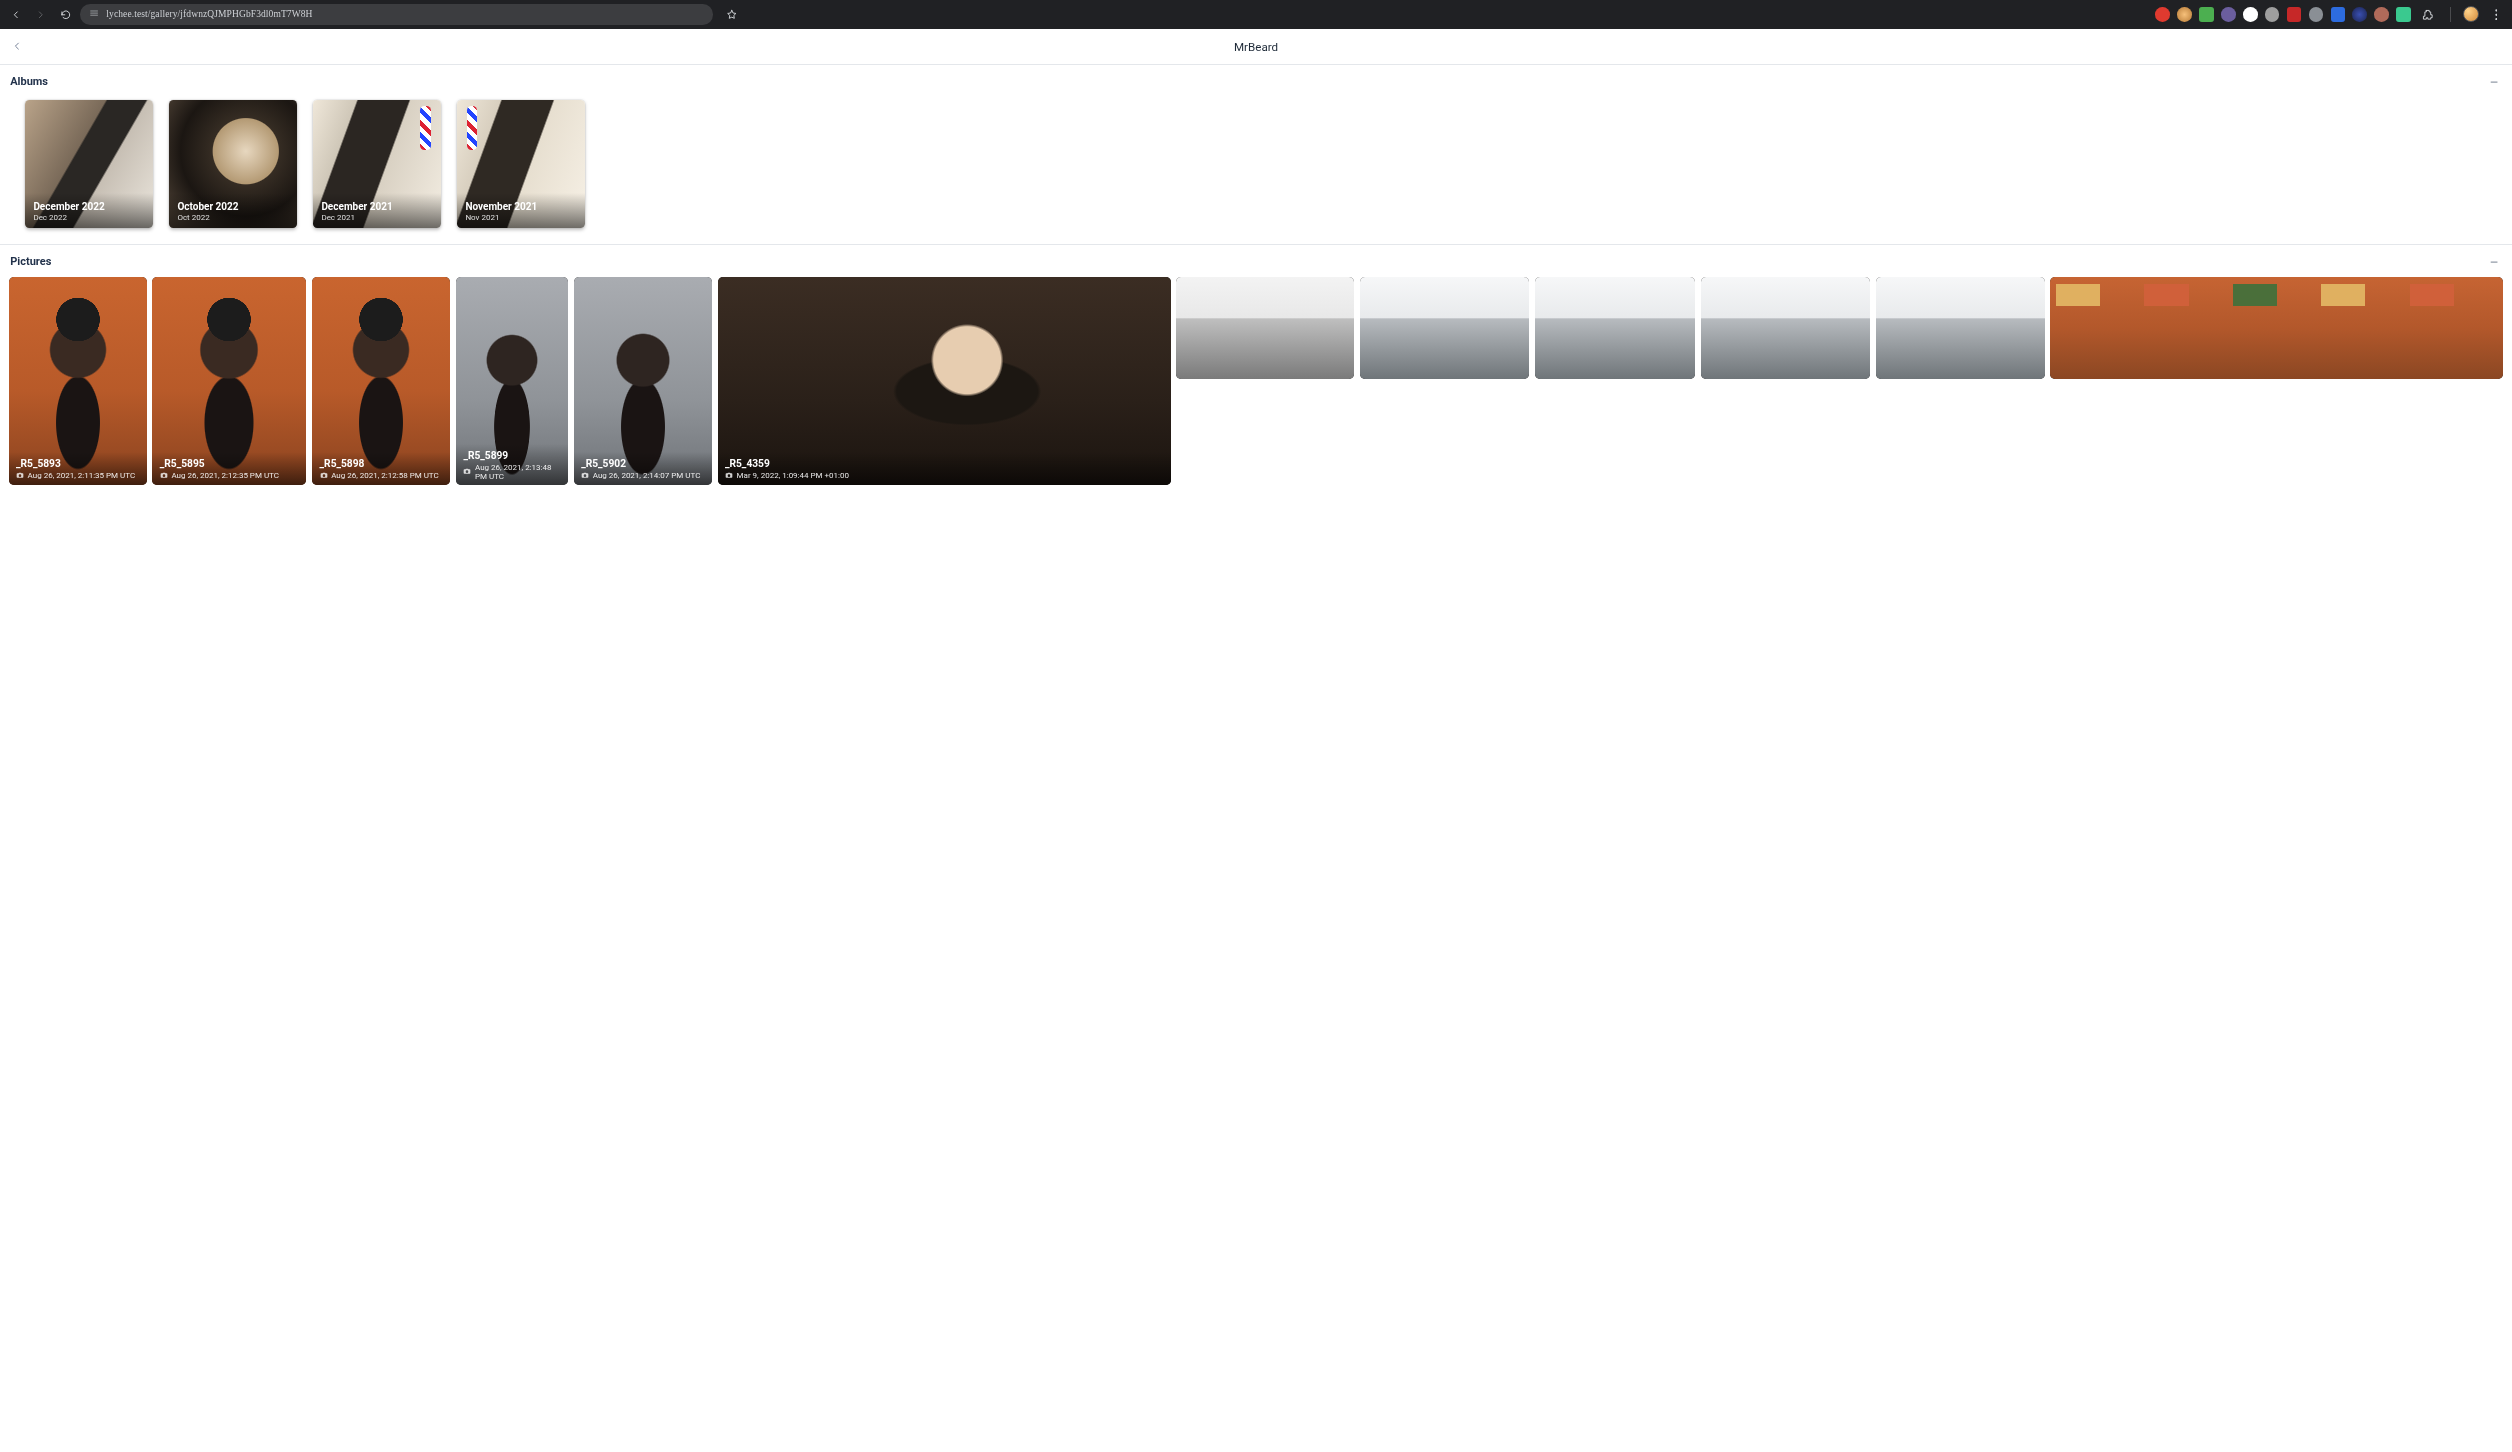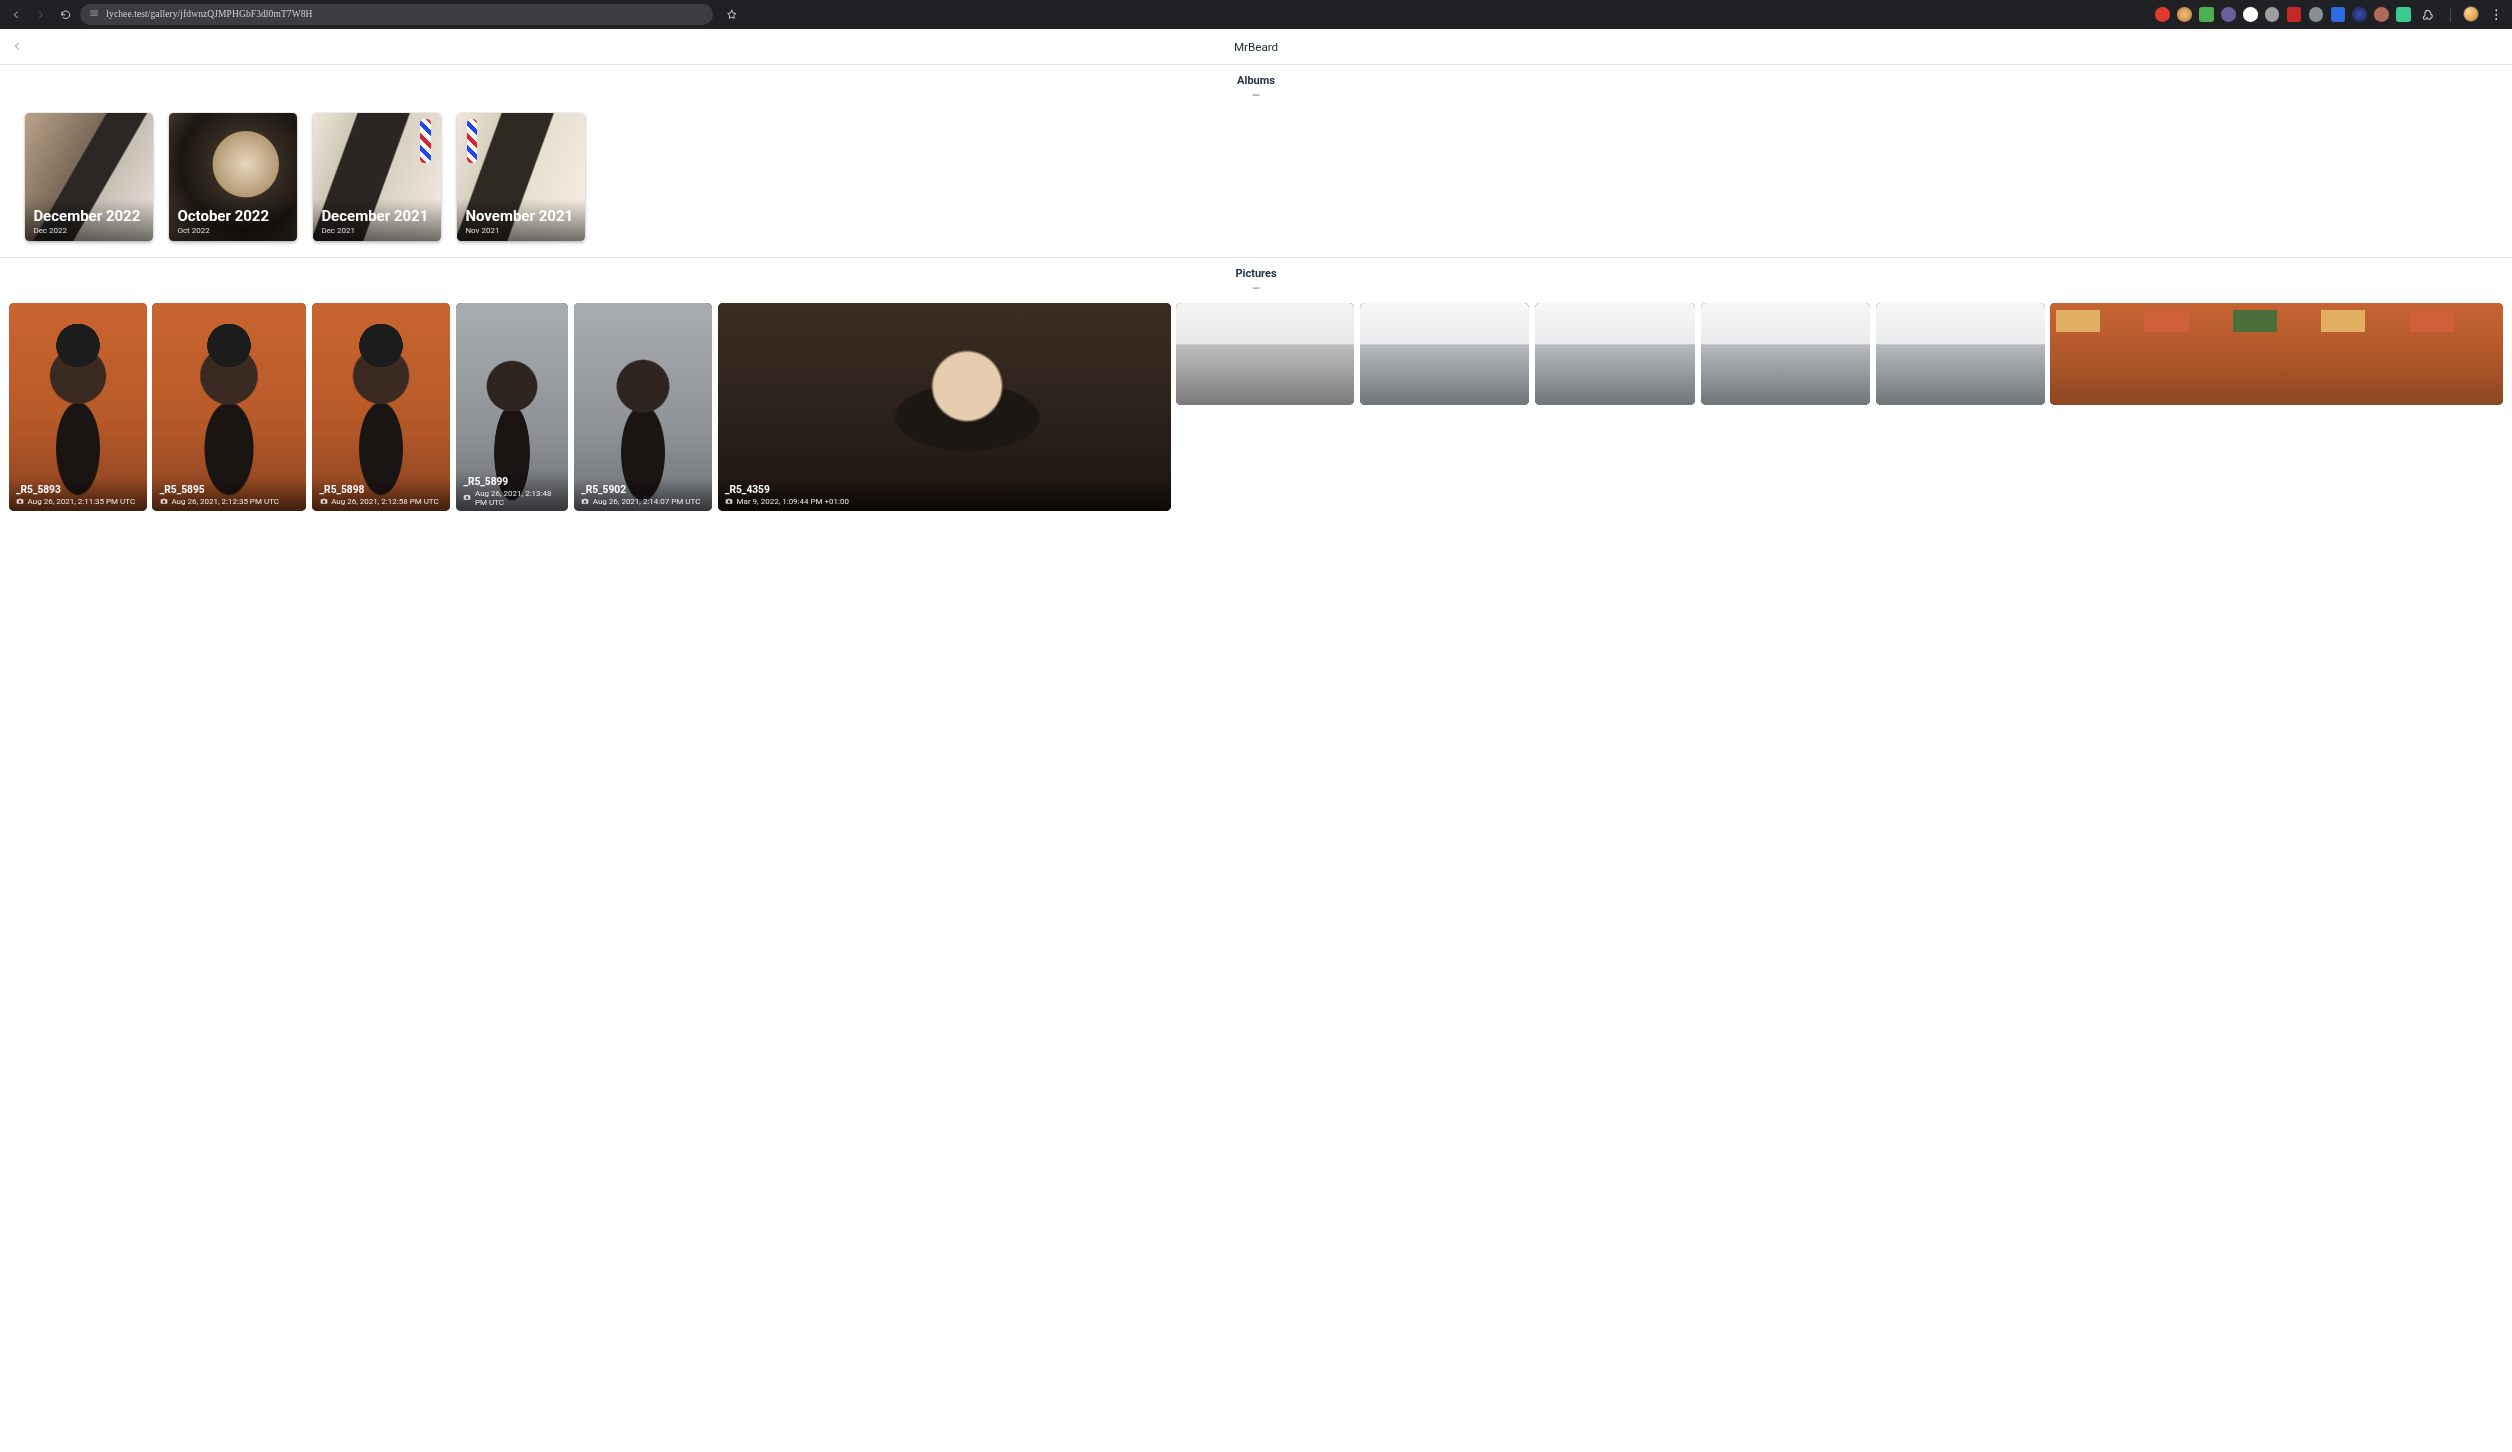--- a/index.html
+++ b/index.html
@@ -88,21 +88,20 @@
     font-size: 11.6px; color: var(--text);
   }
 
   
   .section {
     padding: 4.4px 8.7px 7.3px 8.7px;
   }
   .section-header {
     display:flex; align-items:center; justify-content:space-between;
     padding: 4.4px 1.5px 7.3px 1.5px;
-    flex-direction: column;
   }
   .section-header h2 {
     margin:0; font-size: 11px; font-weight:700; color: #22324b;
   }
   .section-header .right { display:flex; align-items:center; gap:5.8px; }
   .collapse-btn {
     width:16px; height:16px; display:flex; align-items:center; justify-content:center;
     color:#5f6b7e;
   }
   .collapse-btn svg { width:10.2px; height:10.2px; }
@@ -122,21 +121,21 @@
     cursor:pointer;
     flex: 0 0 auto;
   }
   .album .art { position:absolute; inset:0; }
   .album .overlay {
     position:absolute; left:0; right:0; bottom:0;
     padding: 7.3px 8.7px 5.8px 8.7px;
     background: linear-gradient(to top, rgba(0,0,0,.55), rgba(0,0,0,0));
     color:#fff;
   }
-  .album .overlay .t { font-size: 15px; font-weight:700; }
+  .album .overlay .t { font-size: 10px; font-weight:700; }
   .album .overlay .s { font-size: 8px; opacity:.85; margin-top:1.5px; }
 
   
   .pictures-area {
     position:relative;
     border-top: 0.7px solid var(--divider);
     margin-top: 1.5px;
   }
   .pictures-area .view-toggle-float {
     position:absolute; right: 7.3px; top: -19px;

